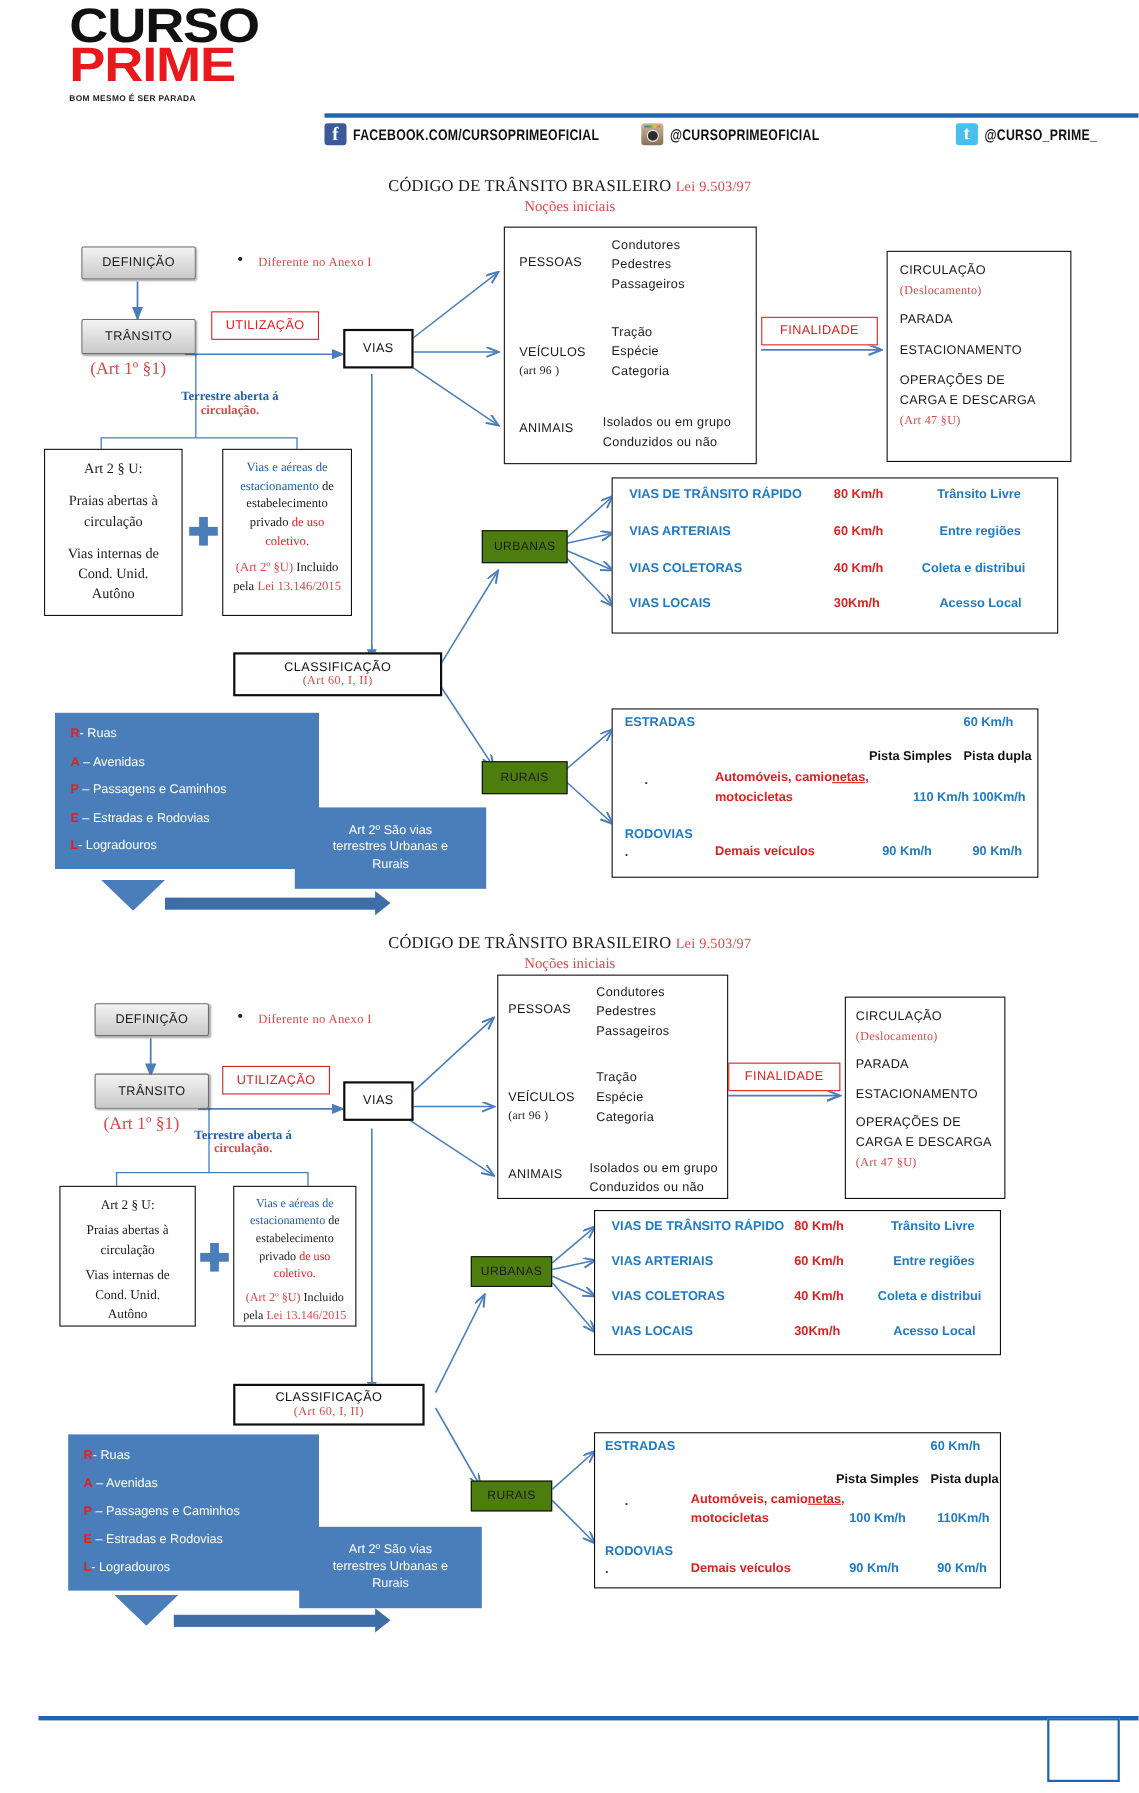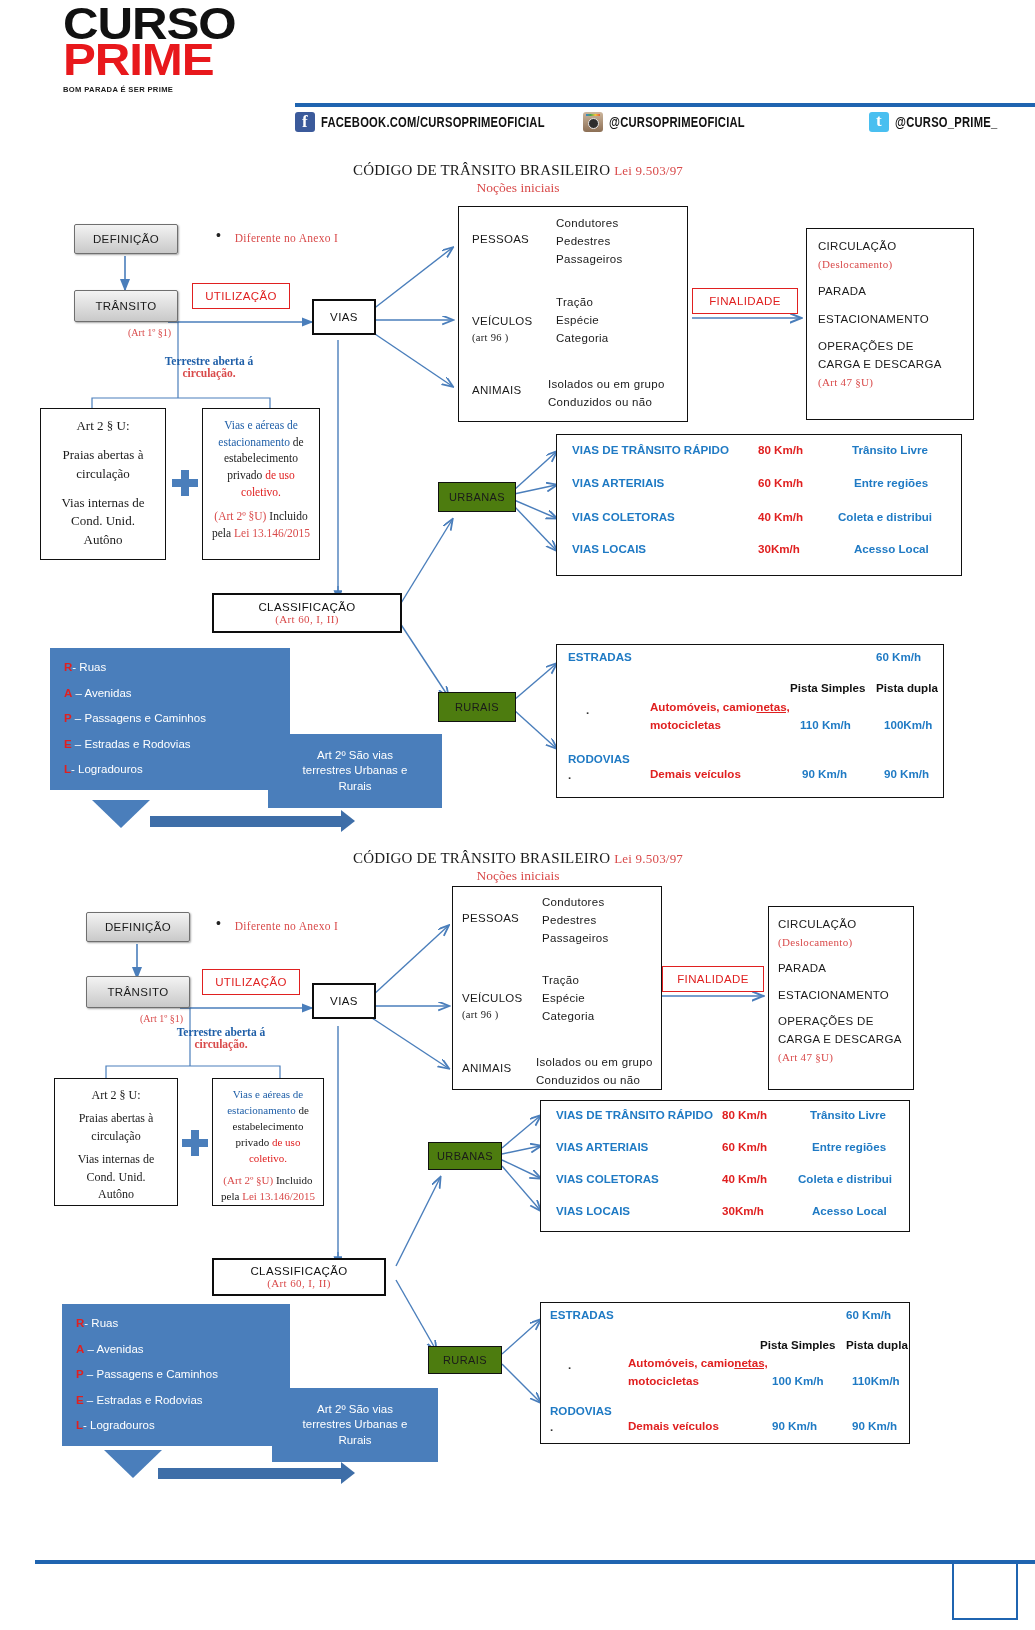--- a/index.html
+++ b/index.html
@@ -93,21 +93,21 @@
   }
   .panel{position:absolute;border:1.5px solid #111;background:#fff;}
 
   .red{color:#e02020;}
   .redser{color:#d94a4a;font-family:"Liberation Serif", serif;}
   .blu{color:#1f7ac4;}
   .bluedark{color:#1f5fa8;text-align:center;}
   .bold{font-weight:normal;}
   .label{position:absolute;font-size:11.5px;color:#1a1a1a;letter-spacing:.3px;}
 
-  .note{position:absolute;font-family:"Liberation Serif", serif;font-size:10px;color:#d94a4a;margin-left:46px;}
+  .note{position:absolute;font-family:"Liberation Serif", serif;font-size:16px;color:#d94a4a;}
 
   
   .bluebox{
     position:absolute;background:#4a7ebb;color:#ffffff;
     font-size:11.5px;line-height:1.35;
   }
   .bluebox.rapel{padding:12px 14px;}
   .bluebox.center{display:flex;align-items:center;justify-content:center;text-align:center;padding:6px 10px;}
   .rapel-row{margin:0 0 10px 0;white-space:nowrap;}
   .rapel-row:last-child{margin-bottom:0;}
@@ -147,21 +147,21 @@
   
   #footer-rule{left:8px;top:1560px;width:1018px;height:4px;background:#1f64b0;}
   #footer-box{left:925px;top:1562px;width:62px;height:54px;border:2px solid #1f64b0;background:#fff;}
 </style>
 </head>
 <body>
 
 <div class="abs" id="logo">
   <div class="logo-curso">CURSO</div>
   <div class="logo-prime">PRIME</div>
-  <div class="logo-tag">BOM PARADA É SER PRIME</div>
+  <div class="logo-tag">BOM MESMO É SER PARADA</div>
 </div>
 
 <div class="abs" id="social-rule"></div>
 <div class="abs" id="social-bar">
   <div class="social-item" style="left:0px;top:0px;">
     <span class="si-ico si-fb"></span>
     <span class="social-label">FACEBOOK.COM/CURSOPRIMEOFICIAL</span>
   </div>
   <div class="social-item" style="left:288px;top:0px;">
     <span class="si-ico si-ig"></span>
@@ -337,21 +337,21 @@
   <div class="panel" style="left:556px;top:644px;width:386px;height:152px;"></div>
   <div class="trow blu" style="left:568px;top:650px;">ESTRADAS</div>
   <div class="trow blu" style="left:876px;top:650px;">60 Km/h</div>
   <div class="trow" style="left:790px;top:681px;color:#111;">Pista Simples</div>
   <div class="trow" style="left:876px;top:681px;color:#111;">Pista dupla</div>
   <div class="trow" style="left:586px;top:703px;color:#333;">.</div>
   <div class="trow red" style="left:650px;top:700px;">
     <span>Automóveis, camio</span><span style="text-decoration:underline;">netas,</span>
   </div>
   <div class="trow red" style="left:650px;top:718px;">motocicletas</div>
-  <div class="trow blu" style="left:800px;top:718px;">110 Km/h</div>
+  <div class="trow blu" style="left:830px;top:718px;">110 Km/h</div>
   <div class="trow blu" style="left:884px;top:718px;">100Km/h</div>
   <div class="trow blu" style="left:568px;top:752px;">RODOVIAS</div>
   <div class="trow" style="left:568px;top:768px;color:#333;">.</div>
   <div class="trow red" style="left:650px;top:767px;">Demais veículos</div>
   <div class="trow blu" style="left:802px;top:767px;">90 Km/h</div>
   <div class="trow blu" style="left:884px;top:767px;">90 Km/h</div>
 
   <div class="bluebox rapel" style="left:50px;top:648px;width:212px;">
     <div class="rapel-row"><b>R</b><span>- Ruas</span></div>
     <div class="rapel-row"><b>A</b><span> – Avenidas</span></div>

